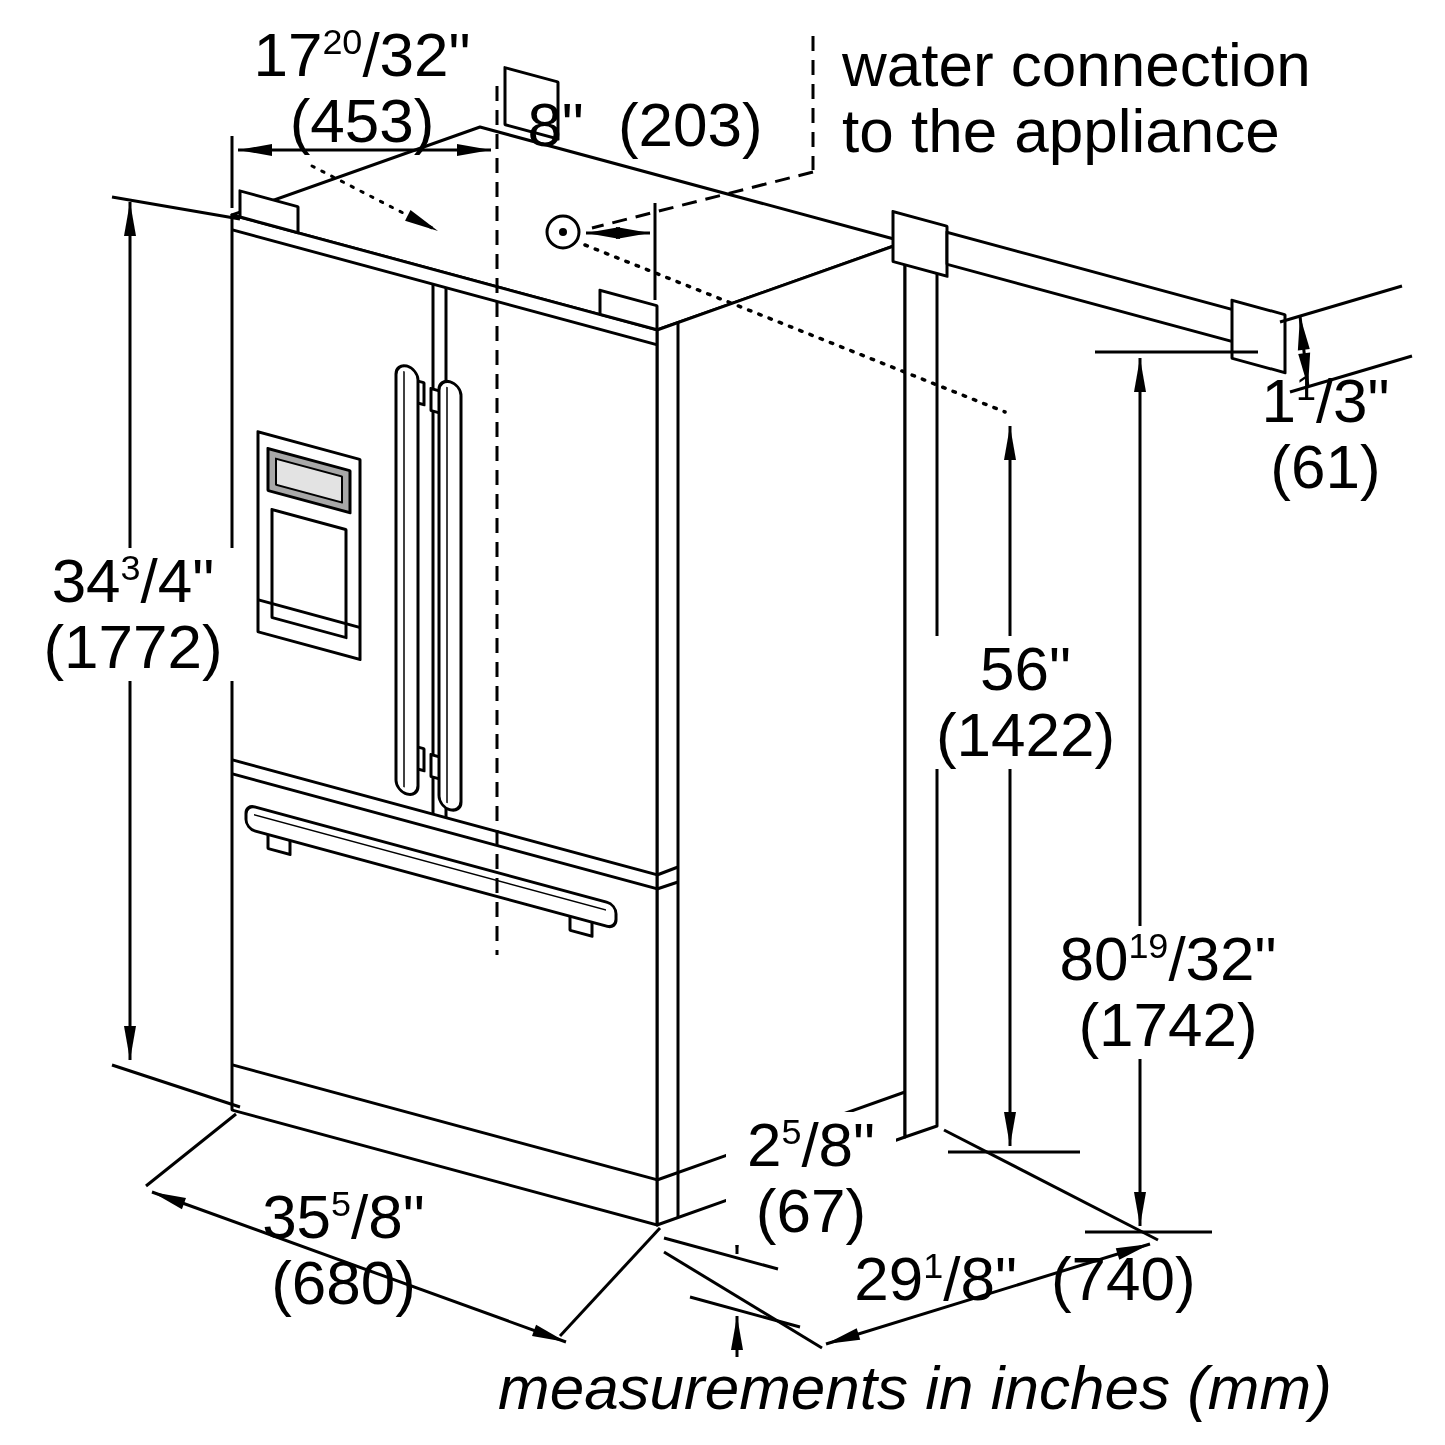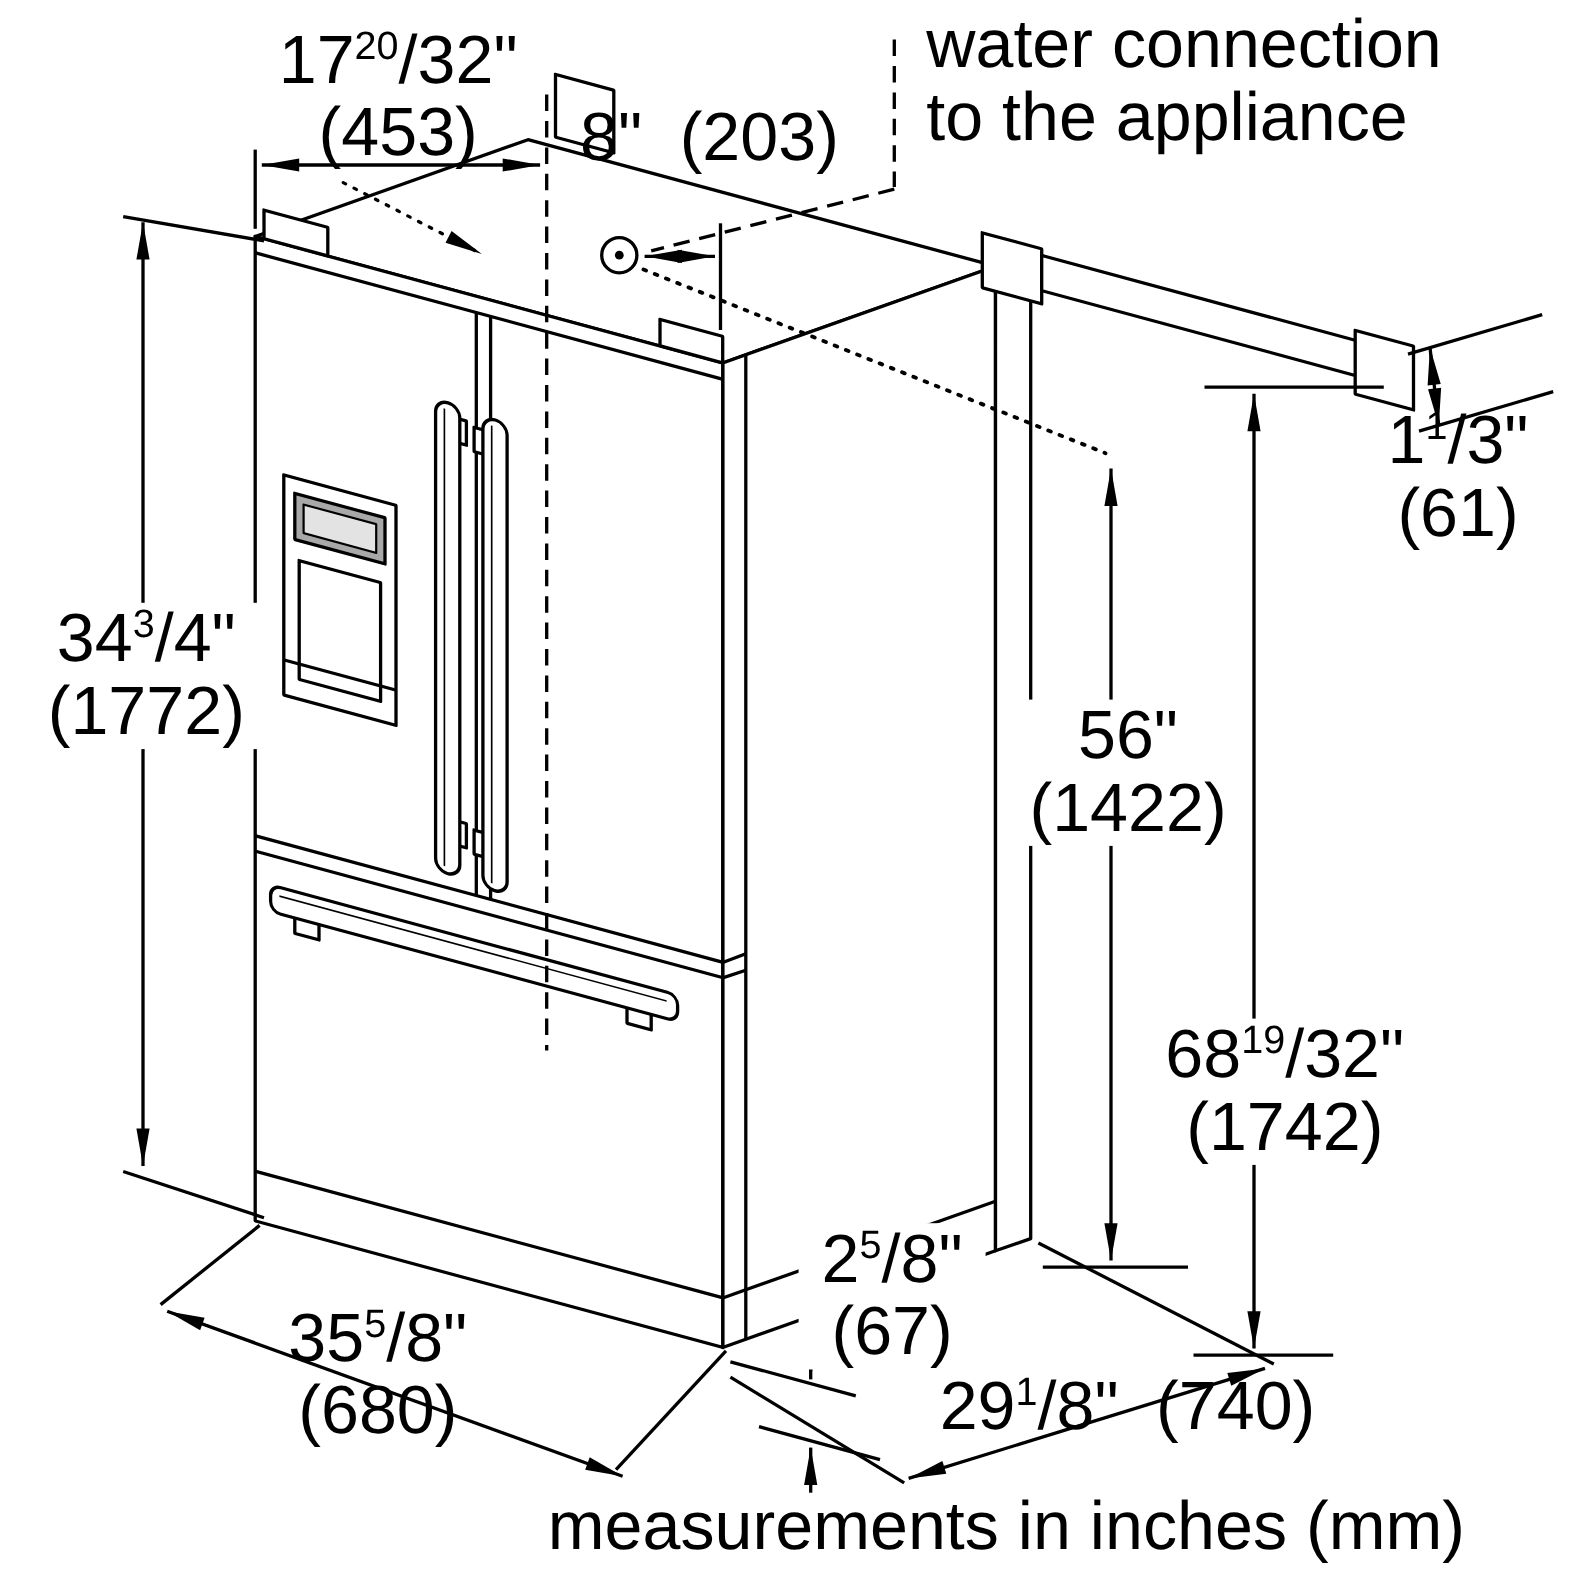--- a/index.html
+++ b/index.html
@@ -13,21 +13,21 @@
     position:absolute;text-align:center;font-size:62px;line-height:1.07;
     white-space:nowrap;
   }
   .dim .val{display:block;}
   .dim .mm{display:block;}
   .dim .mm-inline{display:inline;margin-left:34px;}
   .dim sup{font-size:0.58em;}
   .bg{background:#fff;}
   .left-align{text-align:left;}
   .footer{
-    position:absolute;font-size:62px;white-space:nowrap;text-align:left;
+    position:absolute;font-size:62px;white-space:nowrap;text-align:left;font-style:italic;
   }
 </style>
 </head>
 <body>
 
 <div id="stage">
 
 <svg width="1445" height="1445" viewBox="0 0 1445 1445">
   <defs>
     <marker id="ah" viewBox="0 0 36 16" markerWidth="36" markerHeight="16" refX="35" refY="8" orient="auto-start-reverse" markerUnits="userSpaceOnUse">
@@ -147,21 +147,21 @@
       <path d="M944,1130 L1158,1240"></path>
     </g>
   </g>
 </svg>
 
 <div class="dim" style="left:222px;top:22px;width:280px;">
   <span class="val"><span>17</span><sup>20</sup><span>/</span><span>32</span><span>"</span></span>
   <span class="mm">(453)</span>
 </div>
 
-<div class="dim left-align" style="left:842px;top:8px;">
+<div class="dim left-align" style="left:842px;top:32px;">
   <span class="val">water connection</span>
   <span class="val">to the appliance</span>
 </div>
 
 <div class="dim" style="left:505px;top:92px;width:280px;">
   <span class="val"><span>8</span><sup></sup><span></span><span></span><span>"</span><span class="mm-inline">(203)</span></span>
 </div>
 
 <div class="dim" style="left:1243px;top:368px;width:165px;">
   <span class="val"><span>1</span><sup>1</sup><span>/</span><span>3</span><span>"</span></span>
@@ -172,21 +172,21 @@
   <span class="val"><span>34</span><sup>3</sup><span>/</span><span>4</span><span>"</span></span>
   <span class="mm">(1772)</span>
 </div>
 
 <div class="dim bg" style="left:928px;top:636px;width:195px;">
   <span class="val"><span>56</span><sup></sup><span></span><span></span><span>"</span></span>
   <span class="mm">(1422)</span>
 </div>
 
 <div class="dim bg" style="left:1018px;top:926px;width:300px;">
-  <span class="val"><span>68</span><sup>19</sup><span>/</span><span>32</span><span>"</span></span>
+  <span class="val"><span>80</span><sup>19</sup><span>/</span><span>32</span><span>"</span></span>
   <span class="mm">(1742)</span>
 </div>
 
 <div class="dim bg" style="left:726px;top:1112px;width:170px;">
   <span class="val"><span>2</span><sup>5</sup><span>/</span><span>8</span><span>"</span></span>
   <span class="mm">(67)</span>
 </div>
 
 <div class="dim" style="left:246px;top:1184px;width:195px;">
   <span class="val"><span>35</span><sup>5</sup><span>/</span><span>8</span><span>"</span></span>

